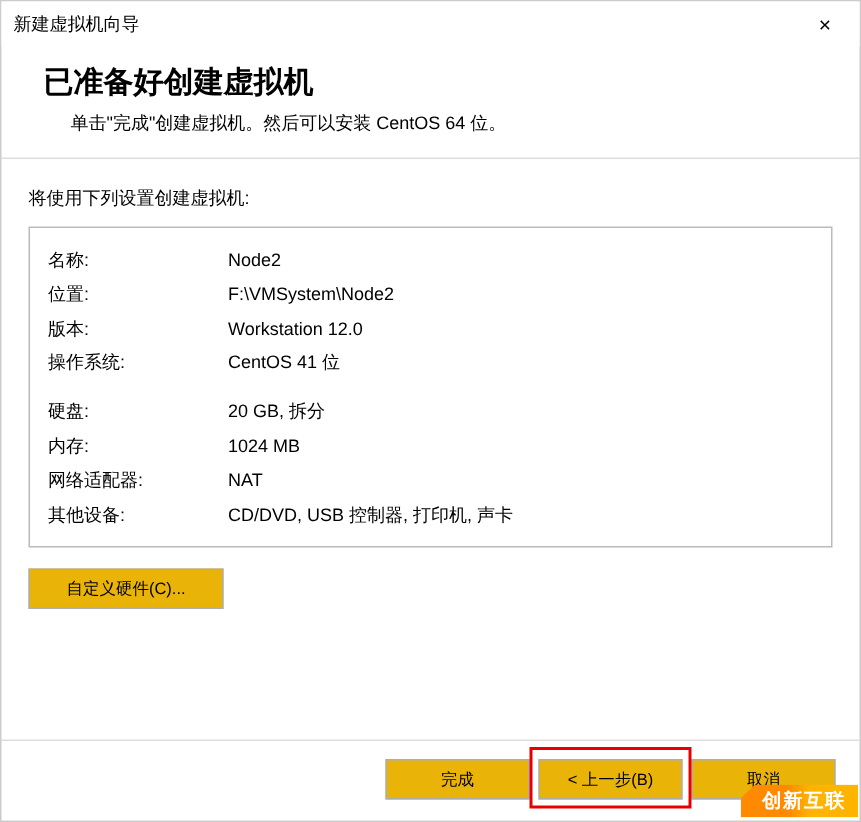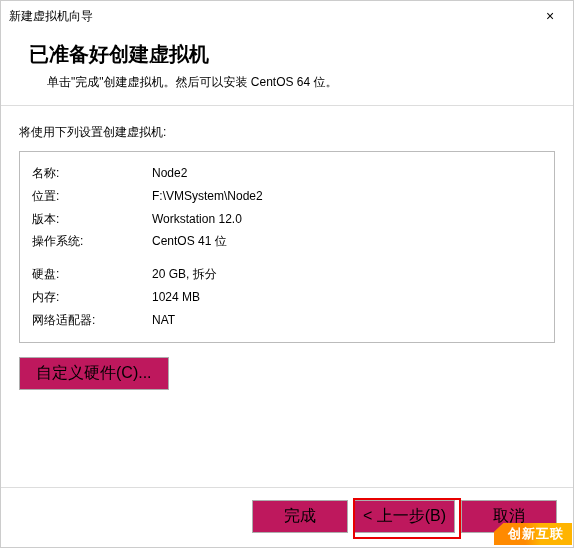--- a/index.html
+++ b/index.html
@@ -51,24 +51,24 @@
   padding: 10px 12px;
   font-size: 12px;
   line-height: 1.9;
 }
 .info-row { display: flex; align-items: center; }
 .info-label { width: 120px; flex-shrink: 0; }
 .info-value { flex: 1; }
 .info-gap { height: 10px; }
 .custom-btn-row { margin-top: 14px; }
 .btn {
-  background: #be185d;
+  background: #eab308;
   border: 1px solid #adadad;
   padding: 4px 16px;
-  font-size: 16px;
+  font-size: 11px;
   font-family: inherit;
   cursor: default;
   min-width: 80px;
 }
 .btn.wide { min-width: 130px; padding: 5px 16px; }
 .footer {
   border-top: 1px solid #ddd;
   padding: 12px 16px 14px 16px;
   display: flex;
   justify-content: flex-end;
@@ -144,20 +144,24 @@
         <div class="info-value">20 GB, 拆分</div>
       </div>
       <div class="info-row">
         <div class="info-label">内存:</div>
         <div class="info-value">1024 MB</div>
       </div>
       <div class="info-row">
         <div class="info-label">网络适配器:</div>
         <div class="info-value">NAT</div>
       </div>
+      <div class="info-row">
+        <div class="info-label">其他设备:</div>
+        <div class="info-value">CD/DVD, USB 控制器, 打印机, 声卡</div>
+      </div>
     </div>
 
     <div class="custom-btn-row">
       <button class="btn wide">自定义硬件(C)...</button>
     </div>
   </div>
 
   <div class="footer">
     <button class="btn footer-btn" id="finish-btn">完成</button>
     <button class="btn footer-btn">&lt; 上一步(B)</button>

